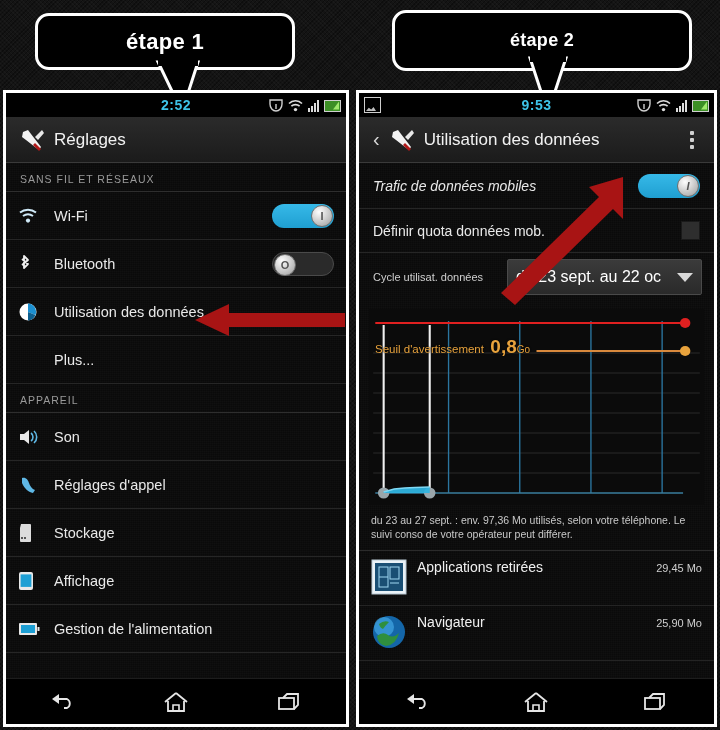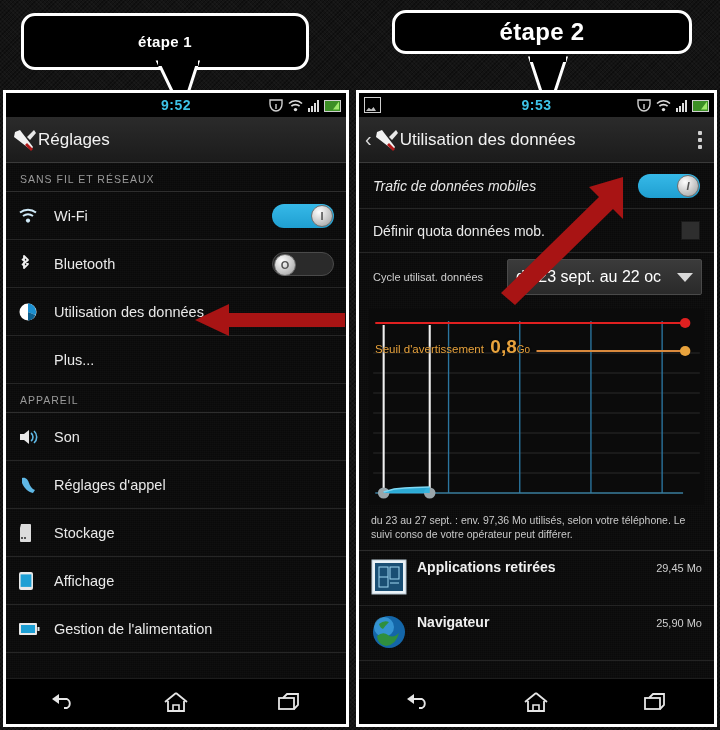--- a/index.html
+++ b/index.html
@@ -26,22 +26,22 @@
     border: 3px solid #ffffff;
     border-radius: 14px;
     color: #ffffff;
     font-weight: bold;
     display: flex;
     align-items: center;
     justify-content: center;
     letter-spacing: .3px;
     box-sizing: border-box;
   }
-  #callout-1 { left: 21px;  top: 13px; width: 288px; height: 57px; font-size: 15px; }
-  #callout-2 { left: 392px; top: 10px; width: 300px; height: 44px; font-size: 24px; }
+  #callout-1 { left: 35px;  top: 13px; width: 260px; height: 57px; font-size: 22px; }
+  #callout-2 { left: 392px; top: 10px; width: 300px; height: 61px; font-size: 18px; }
 
   .tail { position: absolute; overflow: visible; }
   #tail-1 { left: 120px; top: 62px; width: 110px; height: 50px; }
   #tail-2 { left: 490px; top: 58px; width: 110px; height: 55px; }
 
   
   .phone {
     position: absolute;
     background: #000;
     border: 3px solid #ffffff;
@@ -101,22 +101,22 @@
     clip-path: polygon(100% 0, 100% 100%, 0 100%);
   }
 
   
   .actionbar {
     height: 45px;
     background: linear-gradient(#2b2b2b, #1b1b1b);
     border-bottom: 1px solid #3a3a3a;
     display: flex;
     align-items: center;
-    padding: 0 6px;
-    gap: 0;
+    padding: 0 14px;
+    gap: 8px;
     flex: 0 0 auto;
   }
   .ab-chevron {
     color: #d8d8d8; font-size: 20px; line-height: 1; padding: 0 2px 2px 0;
   }
   .ab-title { color: #f2f2f2; font-size: 17px; }
   .ab-overflow {
     margin-left: auto; display: flex; flex-direction: column; gap: 3px; padding: 0 6px;
   }
   .ab-overflow span { width: 4px; height: 4px; background: #d0d0d0; border-radius:1px; display:block; }
@@ -212,21 +212,21 @@
 
   .note {
     color:#c9c9c9; font-size: 10.5px; line-height: 1.35;
     padding: 8px 12px 9px 12px; border-bottom:1px solid #2b2b2b;
   }
 
   .appitem { padding: 8px 12px 10px 12px; border-bottom:1px solid #242424; display:flex; gap:10px; }
   .appicon { width: 36px; height: 36px; flex: 0 0 36px; }
   .appmain { flex:1 1 auto; min-width:0; }
   .apphead { display:flex; align-items:baseline; }
-  .appname { color:#f0f0f0; font-size: 14px; font-weight: bold; }
+  .appname { color:#f0f0f0; font-size: 14px; }
   .appsize { margin-left:auto; color:#cfcfcf; font-size: 11px; }
   .bar { margin-top: 7px; height: 7px; background:#4c4c4c; border-radius:1px; position:relative; overflow:hidden;}
   .bar > i { position:absolute; left:0; top:0; bottom:0; background: linear-gradient(#4fc6ec,#1d9fd4); display:block; }
 
   
   .navbar {
     height: 45px; background:#000; display:flex; align-items:center;
     justify-content: space-around; flex: 0 0 auto; border-top:1px solid #1d1d1d;
   }
   .navbtn { width: 40px; height: 30px; display:flex; align-items:center; justify-content:center; }
@@ -253,21 +253,21 @@
     <span>étape 2</span>
   </div>
   <svg class="tail" id="tail-2" viewBox="0 0 110 55">
     <polygon points="40,0 76,0 58,55" fill="#000" stroke="#ffffff" stroke-width="3"></polygon>
     <rect x="40" y="-4" width="36" height="8" fill="#000"></rect>
   </svg>
 
   <div class="phone" id="phone-left">
 
     <div class="statusbar">
-      <div class="sb-clock">9:52</div>
+      <div class="sb-clock">2:52</div>
       <div class="sb-right">
         <svg class="icon-shield" viewBox="0 0 14 13">
           <path d="M1 1 h12 v4 a6 7 0 0 1 -6 7 a6 7 0 0 1 -6 -7 z" fill="none" stroke="#cfcfcf" stroke-width="1.4"></path>
           <rect x="6.3" y="5" width="1.4" height="5" fill="#cfcfcf"></rect>
         </svg>
         <svg class="icon-wifi" viewBox="0 0 15 13">
           <path d="M1 4.5 a9 9 0 0 1 13 0" fill="none" stroke="#dcdcdc" stroke-width="1.6"></path>
           <path d="M3.4 7.2 a6 6 0 0 1 8.2 0" fill="none" stroke="#dcdcdc" stroke-width="1.6"></path>
           <circle cx="7.5" cy="10.6" r="1.7" fill="#dcdcdc"></circle>
         </svg>

